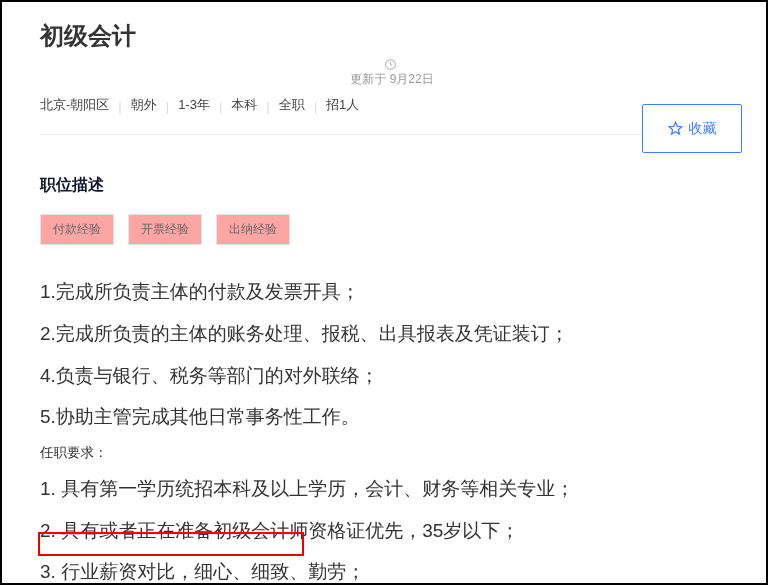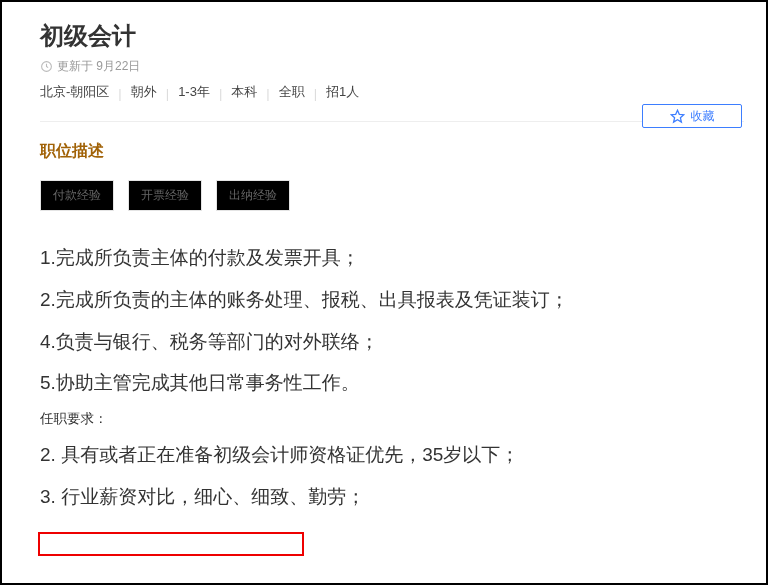--- a/index.html
+++ b/index.html
@@ -1,33 +1,33 @@
 <!DOCTYPE html>
 <html><head>
 <meta charset="utf-8">
 <style>
   * { margin: 0; padding: 0; box-sizing: border-box; }
   body { font-family: "Microsoft YaHei", "PingFang SC", Arial, sans-serif; background: #fff; }
   .frame { width: 768px; height: 585px; border: 2px solid #000; position: relative; overflow: hidden; }
   .content { padding: 18px 22px 0 38px; }
   .title { font-size: 24px; font-weight: bold; color: #333; margin-bottom: 6px; }
-  .update-row { display: flex; align-items: center; font-size: 12px; color: #999; margin-bottom: 8px; }
+  .update-row { display: flex; align-items: center; font-size: 12px; color: #999; margin-bottom: 8px; flex-direction: column; }
   .update-row svg { margin-right: 4px; }
   .salary-row { display: flex; align-items: center; margin-bottom: 10px; }
   .salary { font-size: 22px; font-weight: bold; color: #ff5400; margin-right: 14px; }
   .compare-link { display: flex; align-items: center; font-size: 13px; color: #3d7eff; cursor: pointer; }
   .compare-link svg { margin-right: 4px; }
   .meta-row { display: flex; align-items: flex-end; font-size: 13px; color: #444; }
   .meta-row .sep { color: #ddd; margin: 0 9px; }
-  .fav-btn { position: absolute; top: 102px; right: 24px; width: 100px; height: 24px; border: 1px solid #3d7eff; border-radius: 2px; display: flex; align-items: center; justify-content: center; color: #3d7eff; font-size: 12px; cursor: pointer; background: #fff; }
+  .fav-btn { position: absolute; top: 102px; right: 24px; width: 100px; height: 49px; border: 1px solid #3d7eff; border-radius: 2px; display: flex; align-items: center; justify-content: center; color: #3d7eff; font-size: 14px; cursor: pointer; background: #fff; }
   .fav-btn svg { margin-right: 6px; }
   .divider { height: 1px; background: #eee; margin-top: 20px; }
-  .section-title { font-size: 16px; font-weight: bold; color: #a16207; margin-top: 19px; margin-bottom: 18px; }
+  .section-title { font-size: 16px; font-weight: bold; color: #0f172a; margin-top: 40px; margin-bottom: 18px; }
   .tags { display: flex; gap: 14px; margin-bottom: 26px; }
-  .tag { border: 1px solid #e4e4e4; padding: 6px 12px; font-size: 12px; color: #666; background: #000000; }
+  .tag { border: 1px solid #e4e4e4; padding: 6px 12px; font-size: 12px; color: #666; background: #fca5a5; }
   .desc-list { font-size: 19px; color: #333; line-height: 2.2; }
   .req-title { font-size: 13.5px; color: #333; line-height: 2.2; }
   .highlight-box { position: absolute; border: 2px solid #ee0000; pointer-events: none; }
 </style>
 </head>
 <body>
 
 <div class="frame">
   <div class="content">
 
@@ -70,20 +70,23 @@
       <div>1.完成所负责主体的付款及发票开具；</div>
       <div>2.完成所负责的主体的账务处理、报税、出具报表及凭证装订；</div>
       <div>4.负责与银行、税务等部门的对外联络；</div>
       <div>5.协助主管完成其他日常事务性工作。</div>
     </div>
 
     <div class="req-title">任职要求：</div>
 
     <div class="desc-list">
       <div>
+        <span>1. </span><span>具有第一学历统招本科及以上学历，会计、财务等相关专业；</span>
+      </div>
+      <div>
         <span>2. </span><span>具有或者正在准备初级会计师资格证优先</span><span>，35岁以下；</span>
       </div>
       <div>
         <span>3. </span><span>行业薪资对比，细心、细致、勤劳；</span>
       </div>
     </div>
 
   </div>
 
   <div class="fav-btn">

